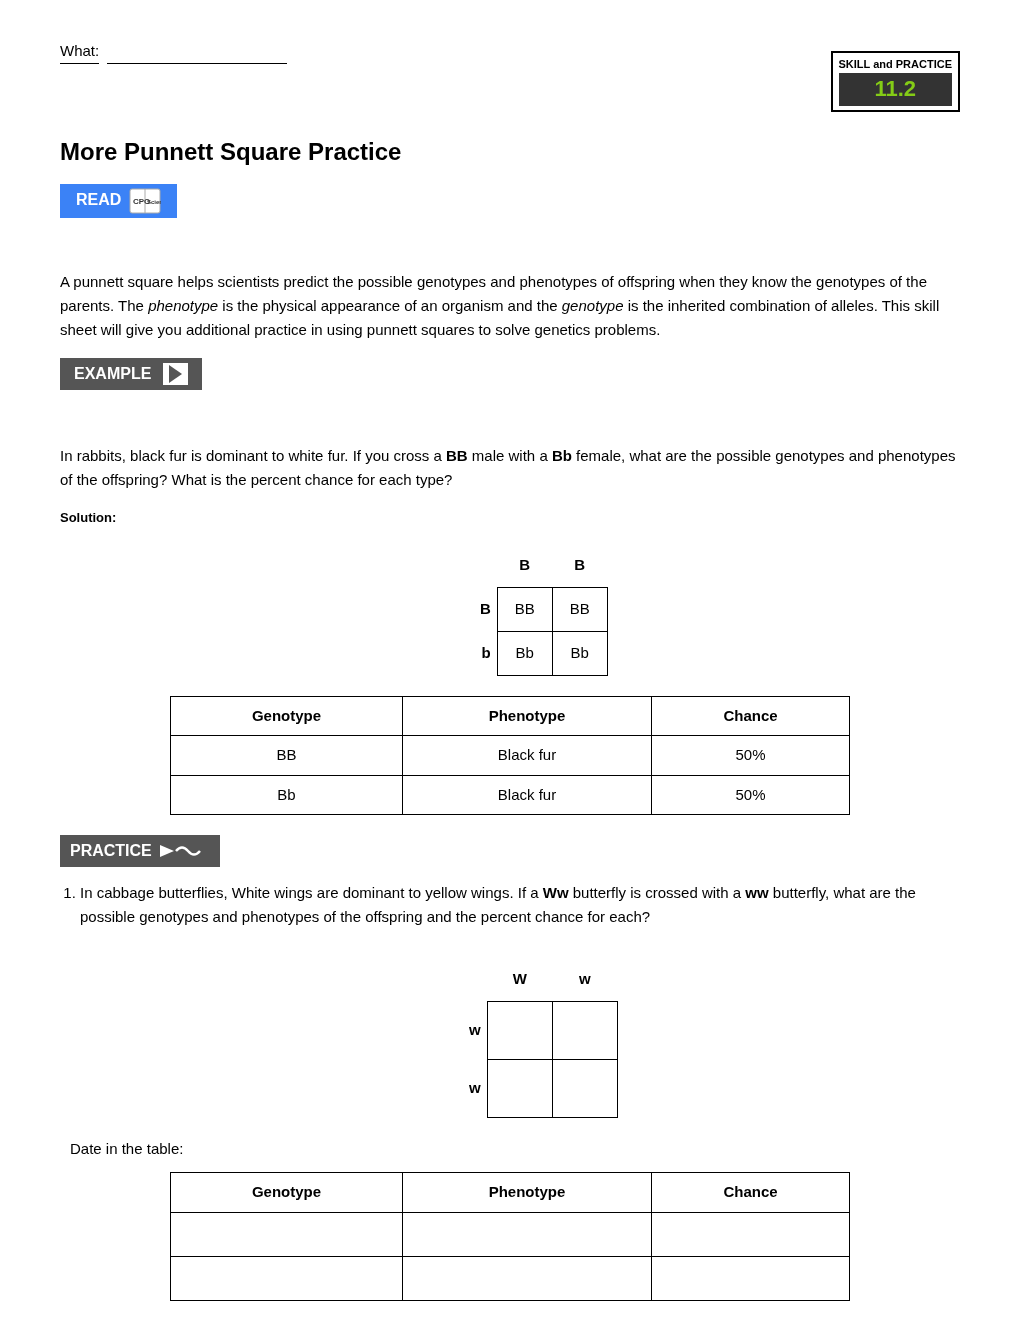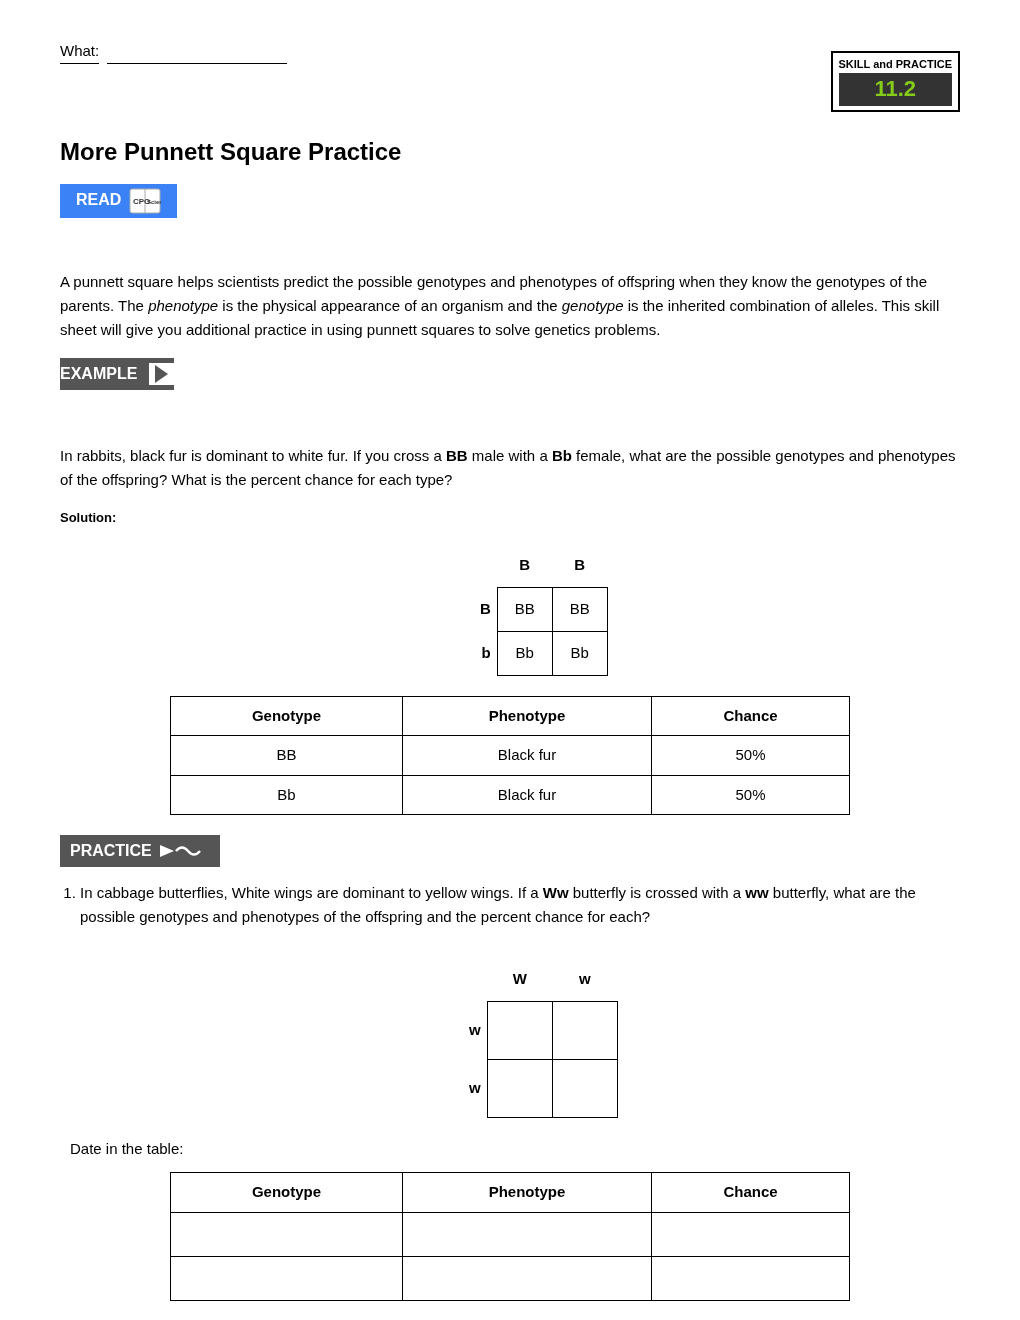--- a/index.html
+++ b/index.html
@@ -90,21 +90,21 @@
     .body-text em { font-style: italic; }
 
     
     .example-banner {
       display: inline-flex;
       align-items: center;
       background: #555;
       color: #fff;
       font-weight: bold;
       font-size: 16px;
-      padding: 4px 0;
+      padding: 4px 14px;
       margin-bottom: 14px;
       gap: 8px;
     }
     .arrow-box {
       display: inline-block;
       background: #fff;
       padding: 2px 6px;
       margin-left: 4px;
     }
     .arrow-box-inner {

